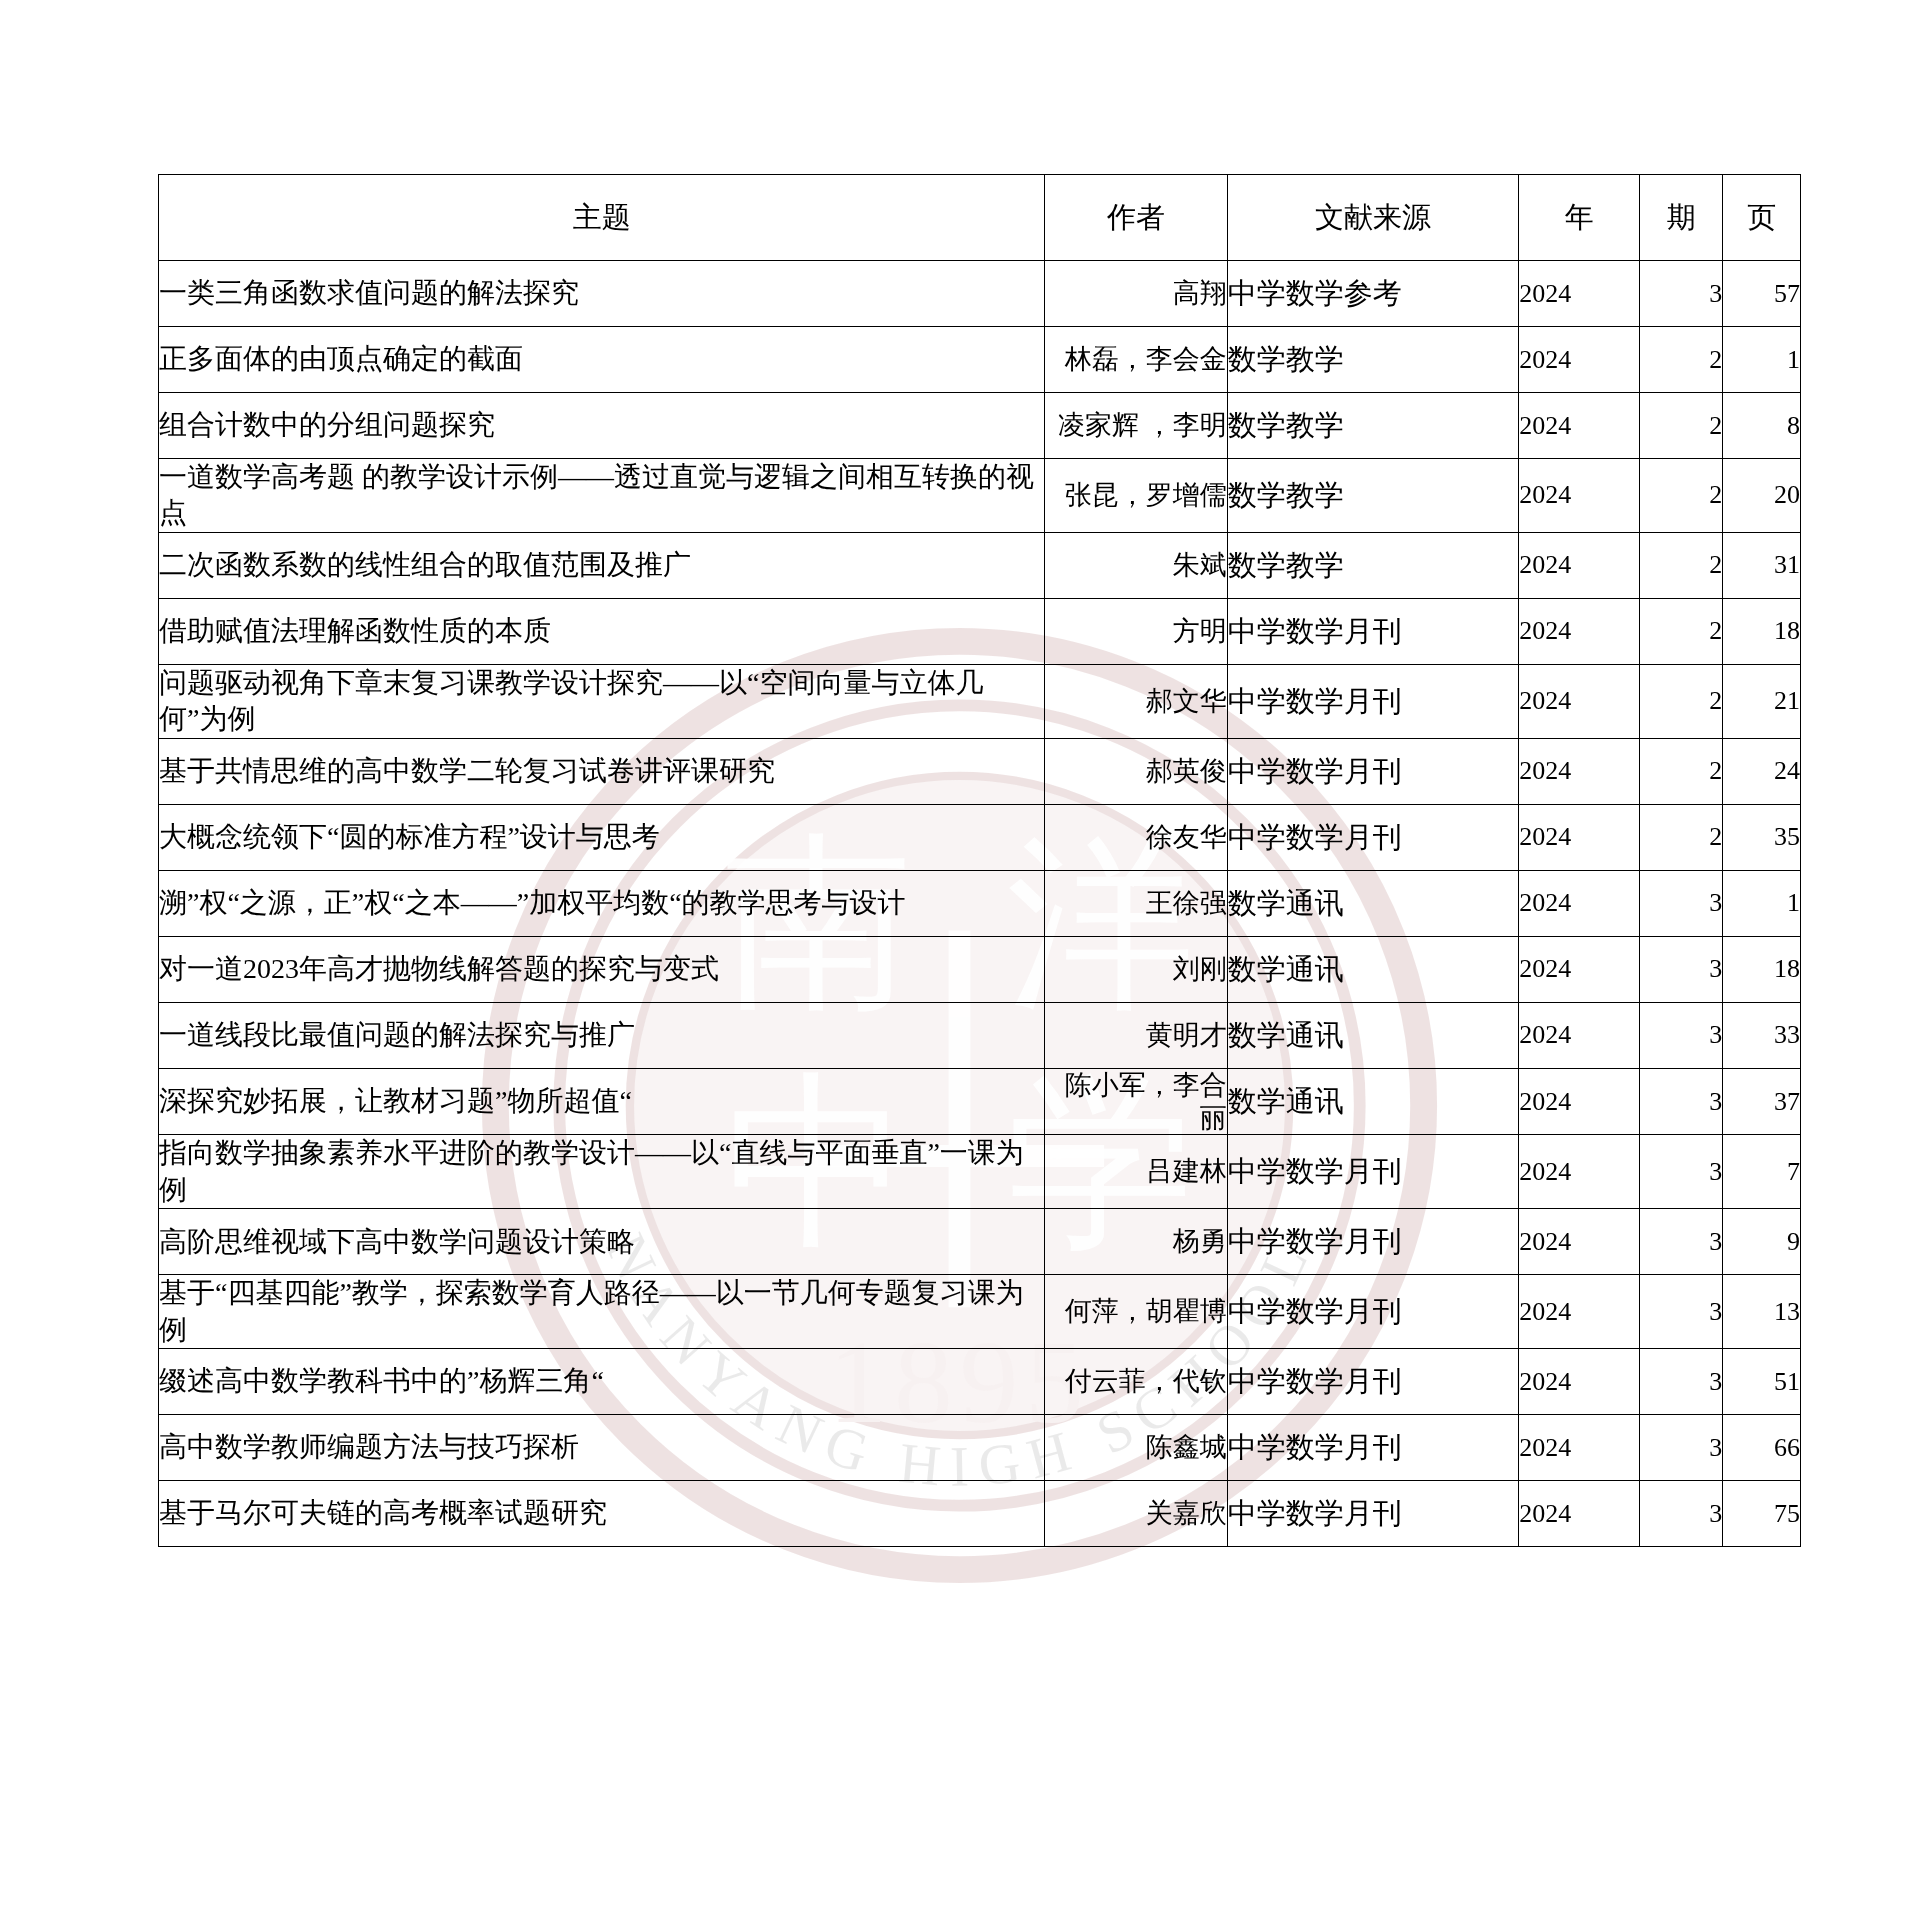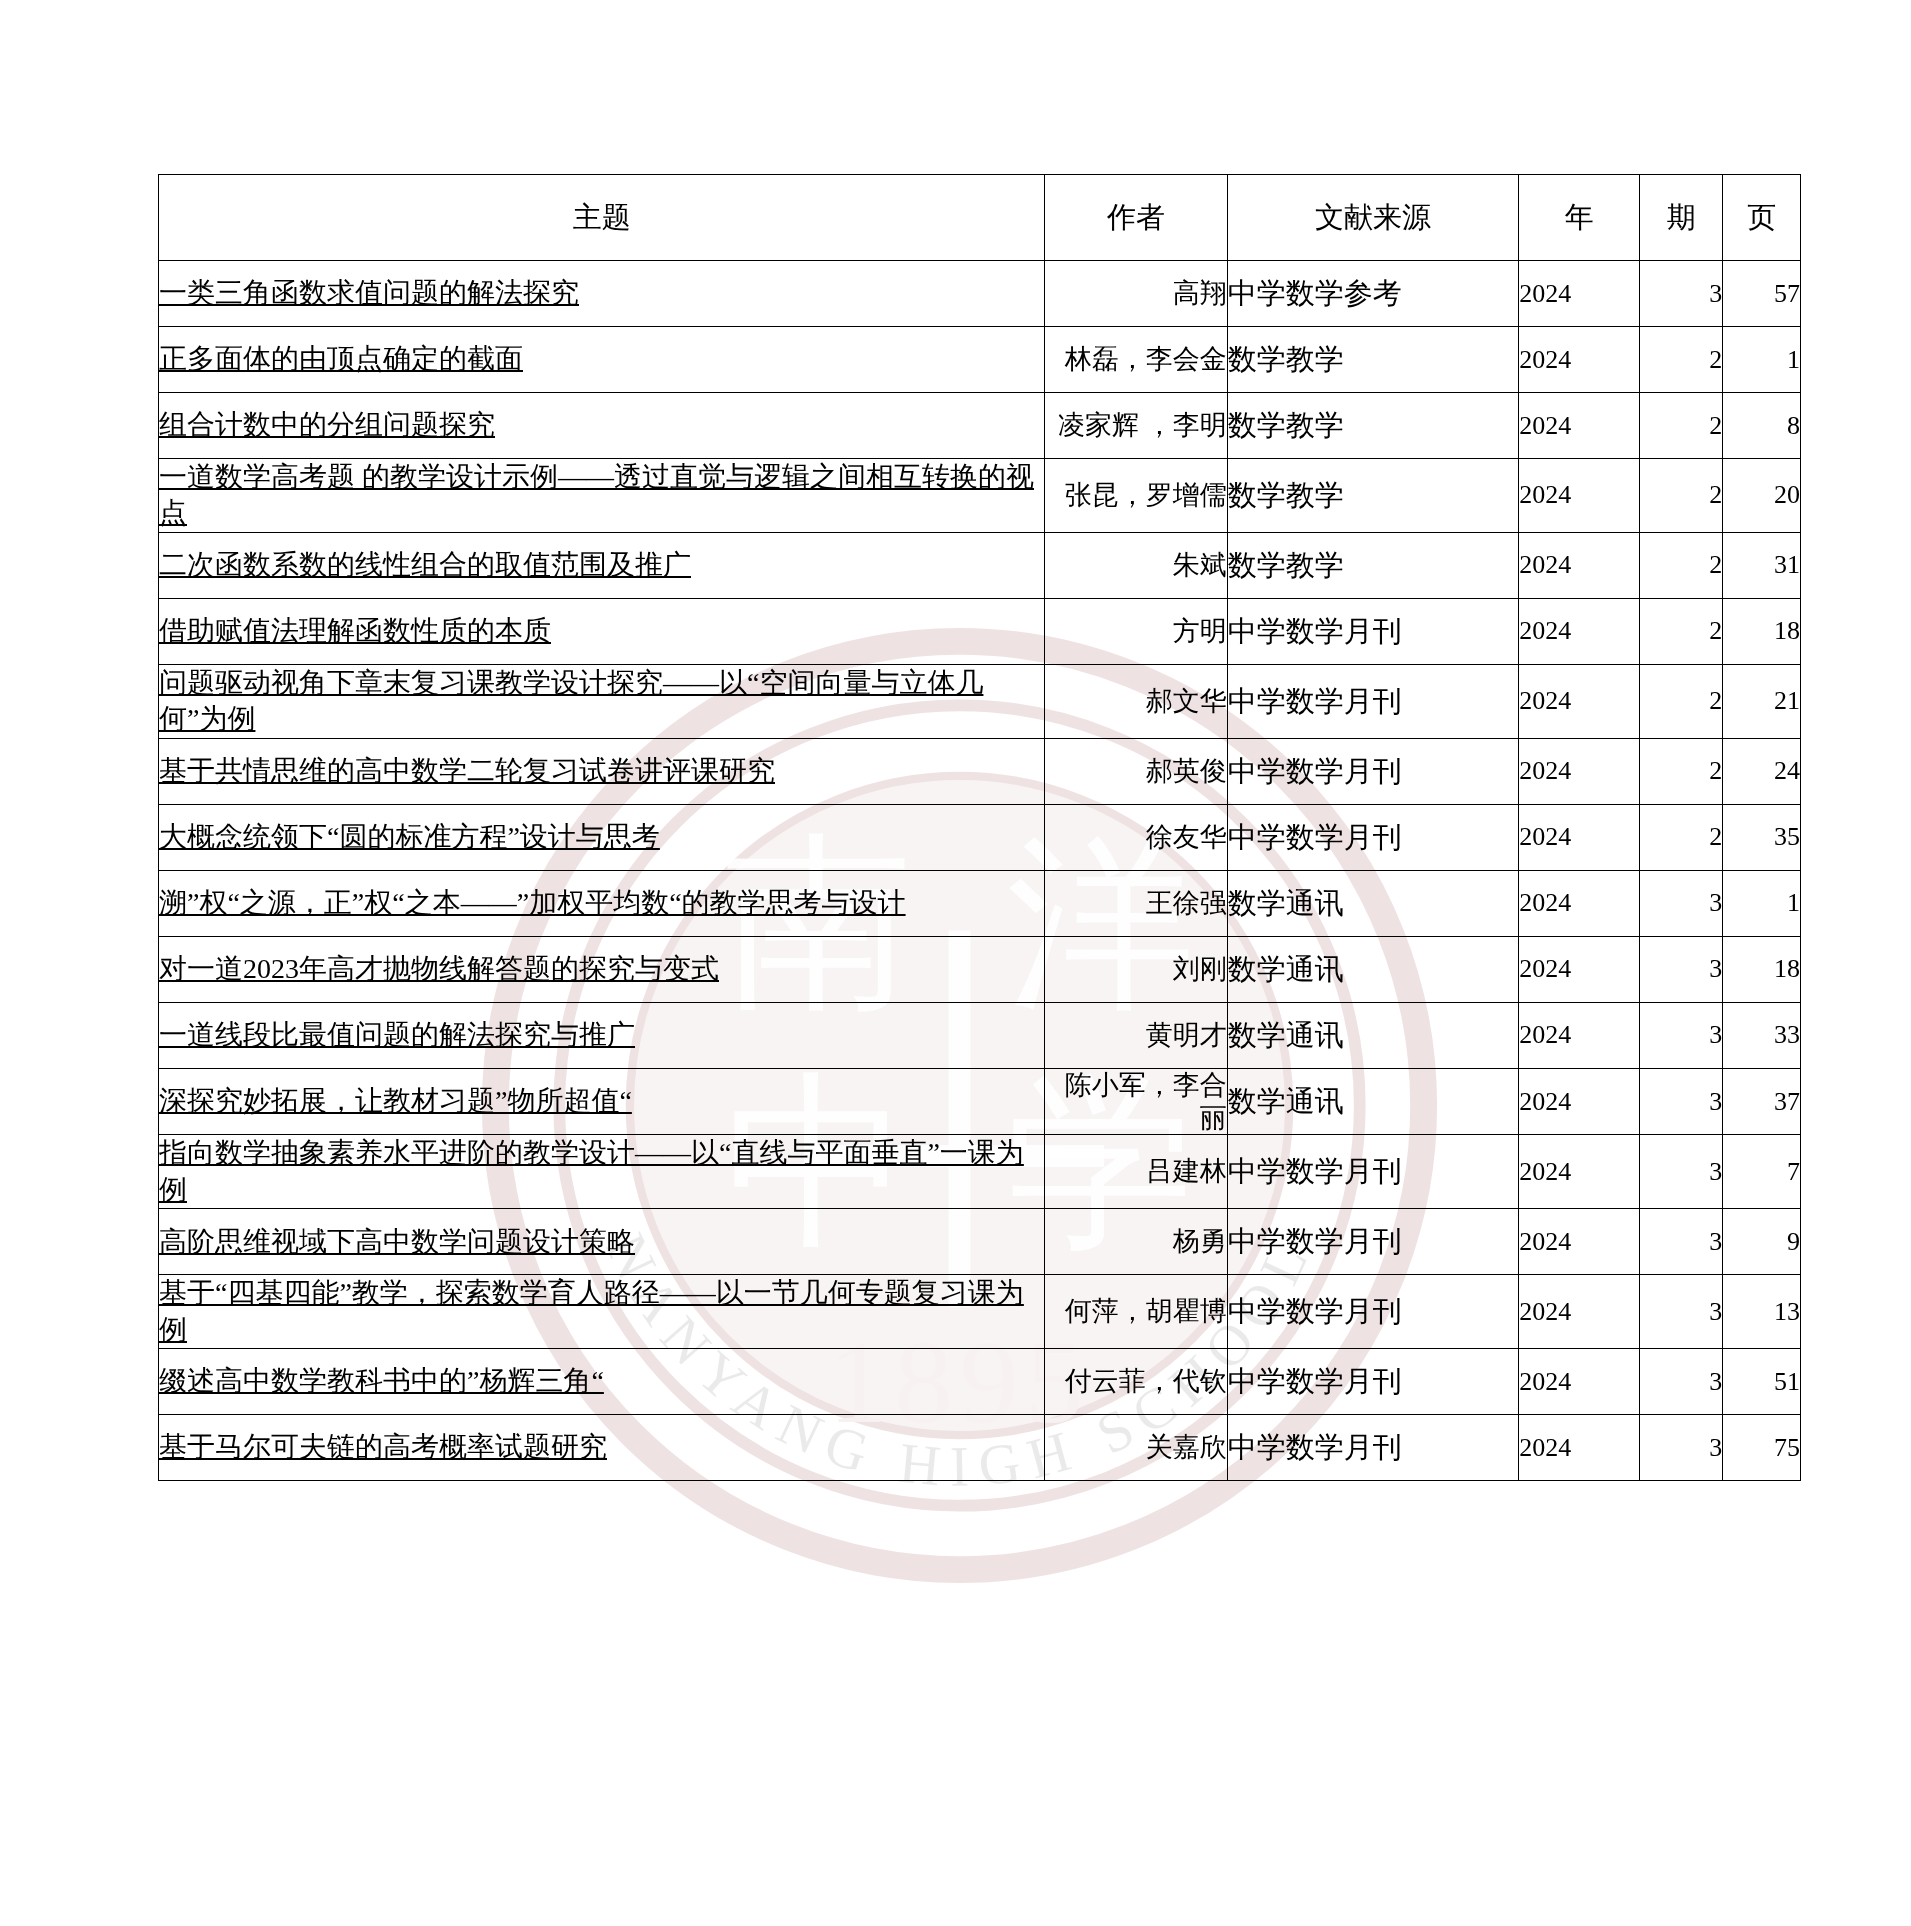--- a/index.html
+++ b/index.html
@@ -83,21 +83,20 @@
     border-bottom-width: 3.1px;
   }
   tbody tr:last-child td { border-bottom-width: 3.5px; }
 
   td.cell-title {
     font-size: 28px;
     line-height: 1.30;
     text-align: left;
     padding: 13px 10px 13px 10px;
     letter-spacing: 0px;
-    text-decoration: underline;
   }
   td.cell-author {
     font-size: 27px;
     line-height: 1.22;
     text-align: right;
     padding: 10px 5.4px 10px 8.5px;
   }
   td.cell-source {
     font-size: 29px;
     line-height: 1.2;
@@ -309,20 +308,28 @@
         </tr>
         <tr>
           <td class="cell-title">缀述高中数学教科书中的”杨辉三角“</td>
           <td class="cell-author">付云菲，代钦</td>
           <td class="cell-source">中学数学月刊</td>
           <td class="cell-year">2024</td>
           <td class="cell-issue">3</td>
           <td class="cell-page">51</td>
         </tr>
         <tr>
+          <td class="cell-title">高中数学教师编题方法与技巧探析</td>
+          <td class="cell-author">陈鑫城</td>
+          <td class="cell-source">中学数学月刊</td>
+          <td class="cell-year">2024</td>
+          <td class="cell-issue">3</td>
+          <td class="cell-page">66</td>
+        </tr>
+        <tr>
           <td class="cell-title">基于马尔可夫链的高考概率试题研究</td>
           <td class="cell-author">关嘉欣</td>
           <td class="cell-source">中学数学月刊</td>
           <td class="cell-year">2024</td>
           <td class="cell-issue">3</td>
           <td class="cell-page">75</td>
         </tr>
       </tbody>
   </table>
 </div>

